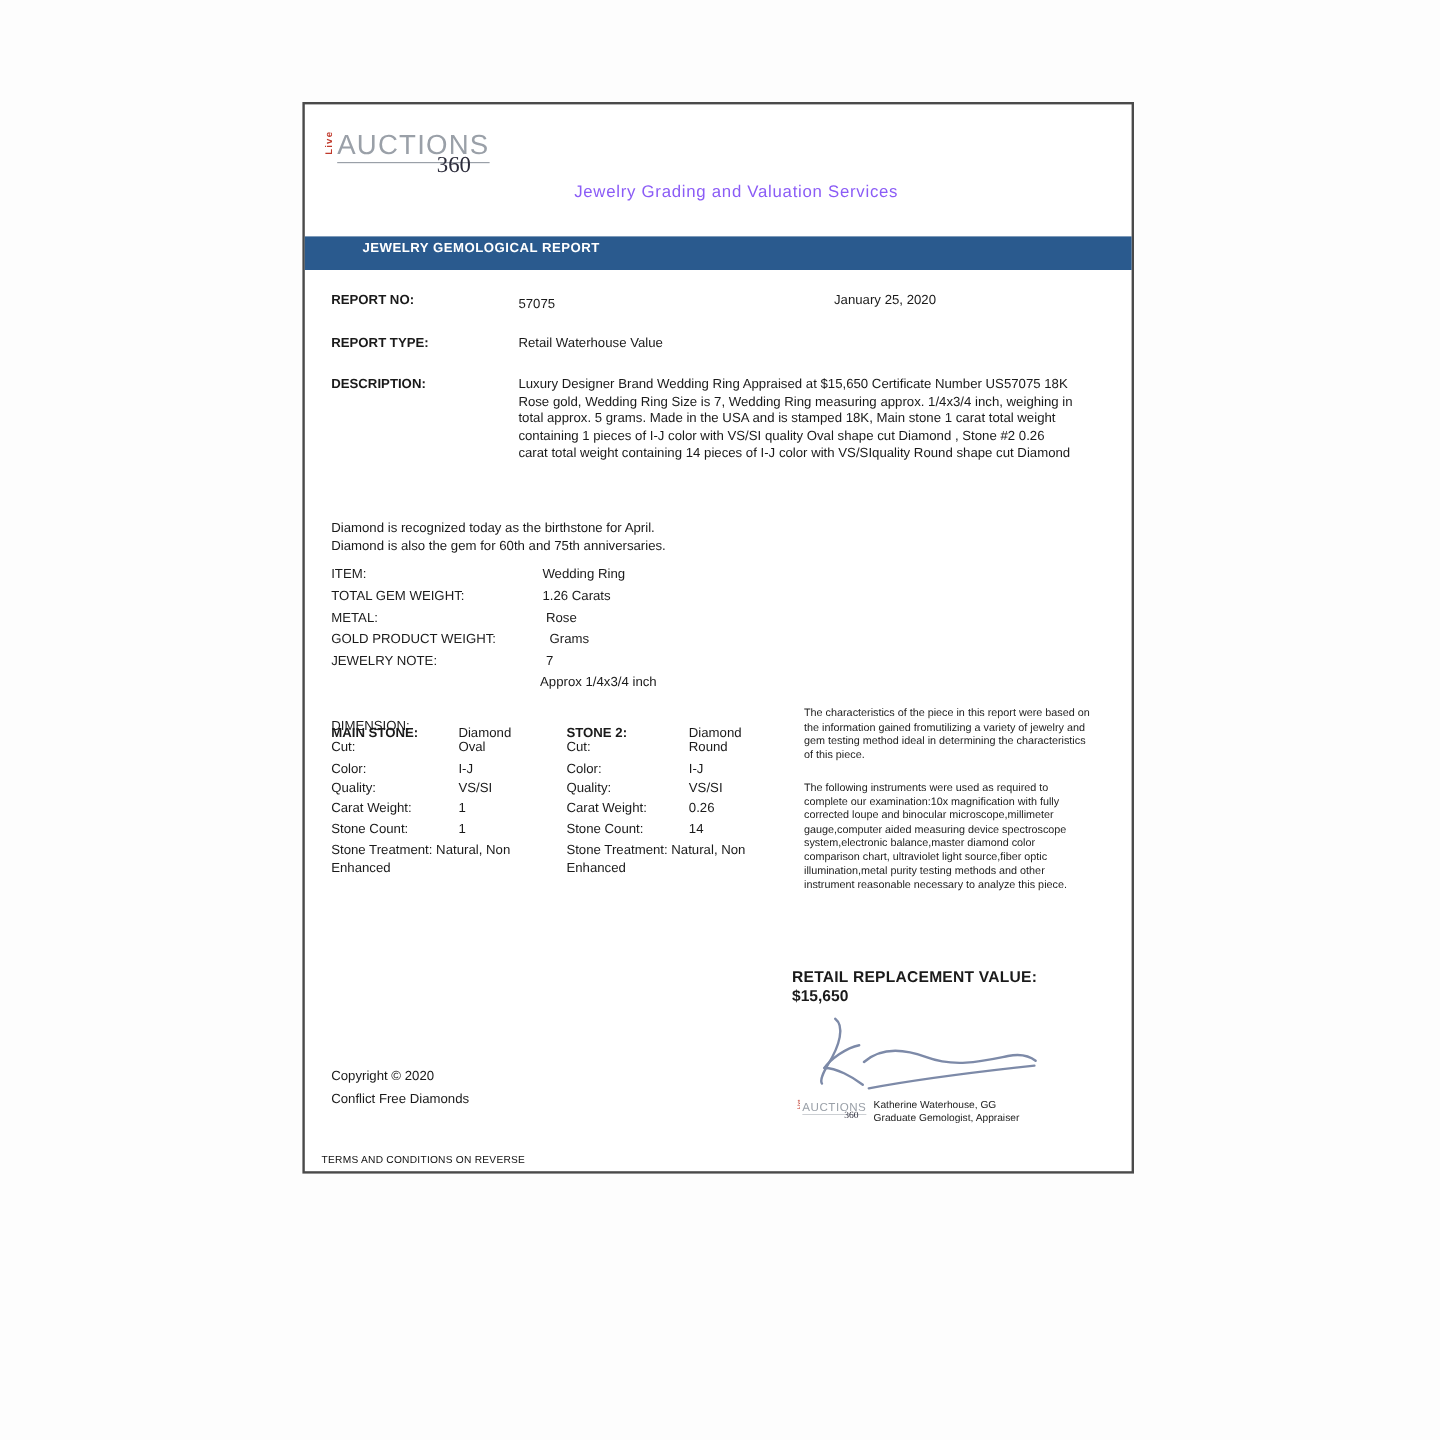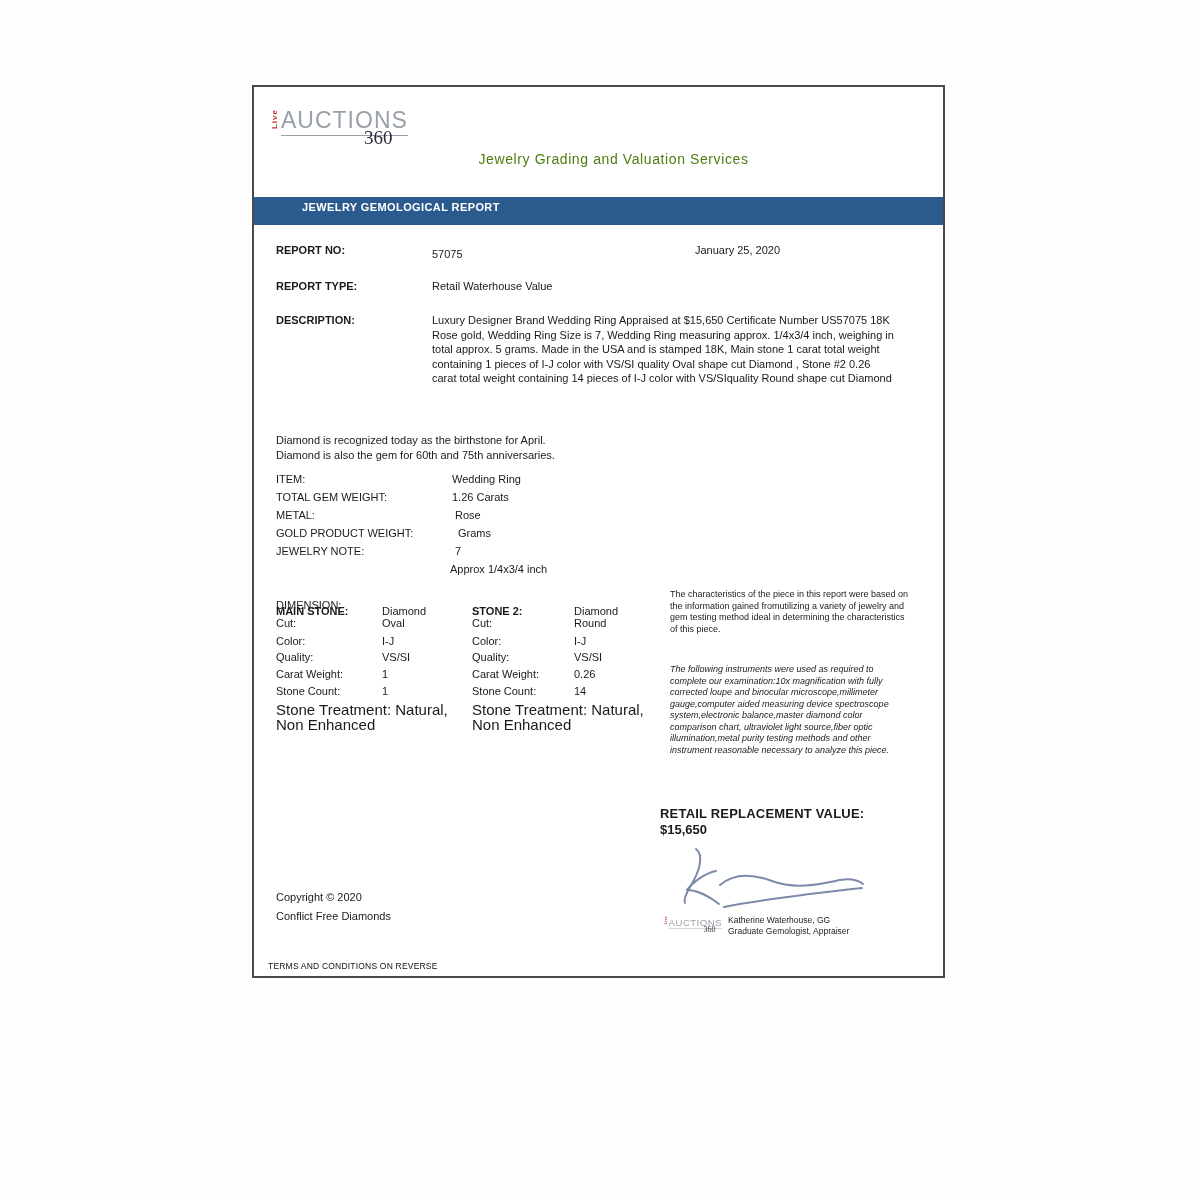--- a/index.html
+++ b/index.html
@@ -34,21 +34,21 @@
     position:absolute; left:94px; top:24px;
     font-family:"Liberation Serif", serif; font-size:19px; color:#2b2b3a;
   }
   .doc-title {
     left:60px; right:0; top:28px; text-align:center;
     font-family:"Liberation Serif", serif; font-weight:bold;
     font-size:25px; color:#1e4a75; letter-spacing:0.5px;
   }
   .doc-subtitle {
     left:30px; right:0; top:64px; text-align:center;
-    font-size:14px; color:#4d7c0f; letter-spacing:0.6px;
+    font-size:14px; color:#8b5cf6; letter-spacing:0.6px;
   }
   .banner {
     left:0; top:110px; width:100%; height:28px;
     background:#2a5a8e; color:#ffffff;
     font-size:11px; font-weight:bold; letter-spacing:0.4px;
     line-height:21px; padding-left:48px;
   }
 
   .b { font-weight:bold; }
   .t11 { font-size:11px; line-height:15px; }
@@ -60,27 +60,27 @@
 
   .detail-row { font-size:11px; }
   .detail-row .dl { position:absolute; left:22px; font-weight:normal; white-space:nowrap; }
   .detail-row .dv { position:absolute; left:198px; white-space:nowrap; }
 
   
   .stone-lbl  { position:absolute; font-size:11px; white-space:nowrap; }
   .stone-val  { position:absolute; font-size:11px; white-space:nowrap; }
   .ms-l { left:22px; }  .ms-v { left:128px; }
   .s2-l { left:218px; } .s2-v { left:320px; }
-  .treat { font-size:15px; line-height:15px; width:172px; }
+  .treat { font-size:11px; line-height:15px; width:172px; }
 
   .disclaimer {
     left:416px; top:502px; width:240px;
     font-size:9px; line-height:11.5px; color:#222;
   }
-  .disclaimer p + p { margin-top:29px;font-style:italic; }
+  .disclaimer p + p { margin-top:16px; }
 
   .rrv-label { left:406px; top:719px; font-size:13px; font-weight:bold; letter-spacing:0.2px; }
   .rrv-amount { left:406px; top:735px; font-size:13px; font-weight:bold; }
 
   .copyright { left:22px; top:804px; font-size:11px; }
   .conflict  { left:22px; top:823px; font-size:11px; }
 
   .sig-svg { left:408px; top:758px; }
 
   .signer { left:410px; top:826px; width:260px; height:30px; }

